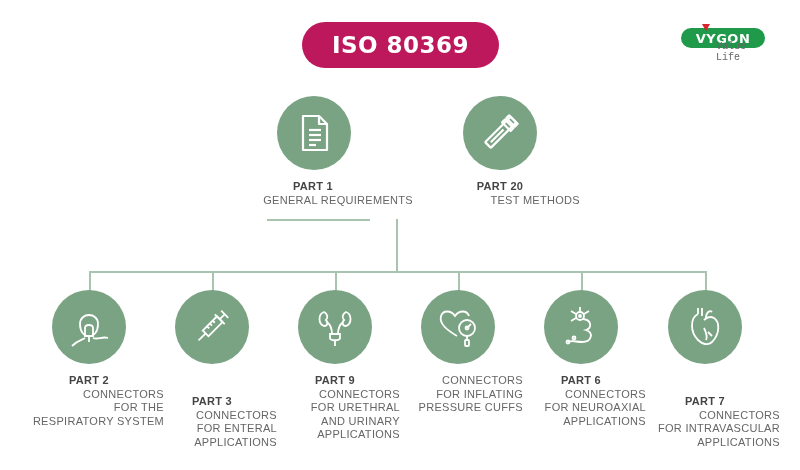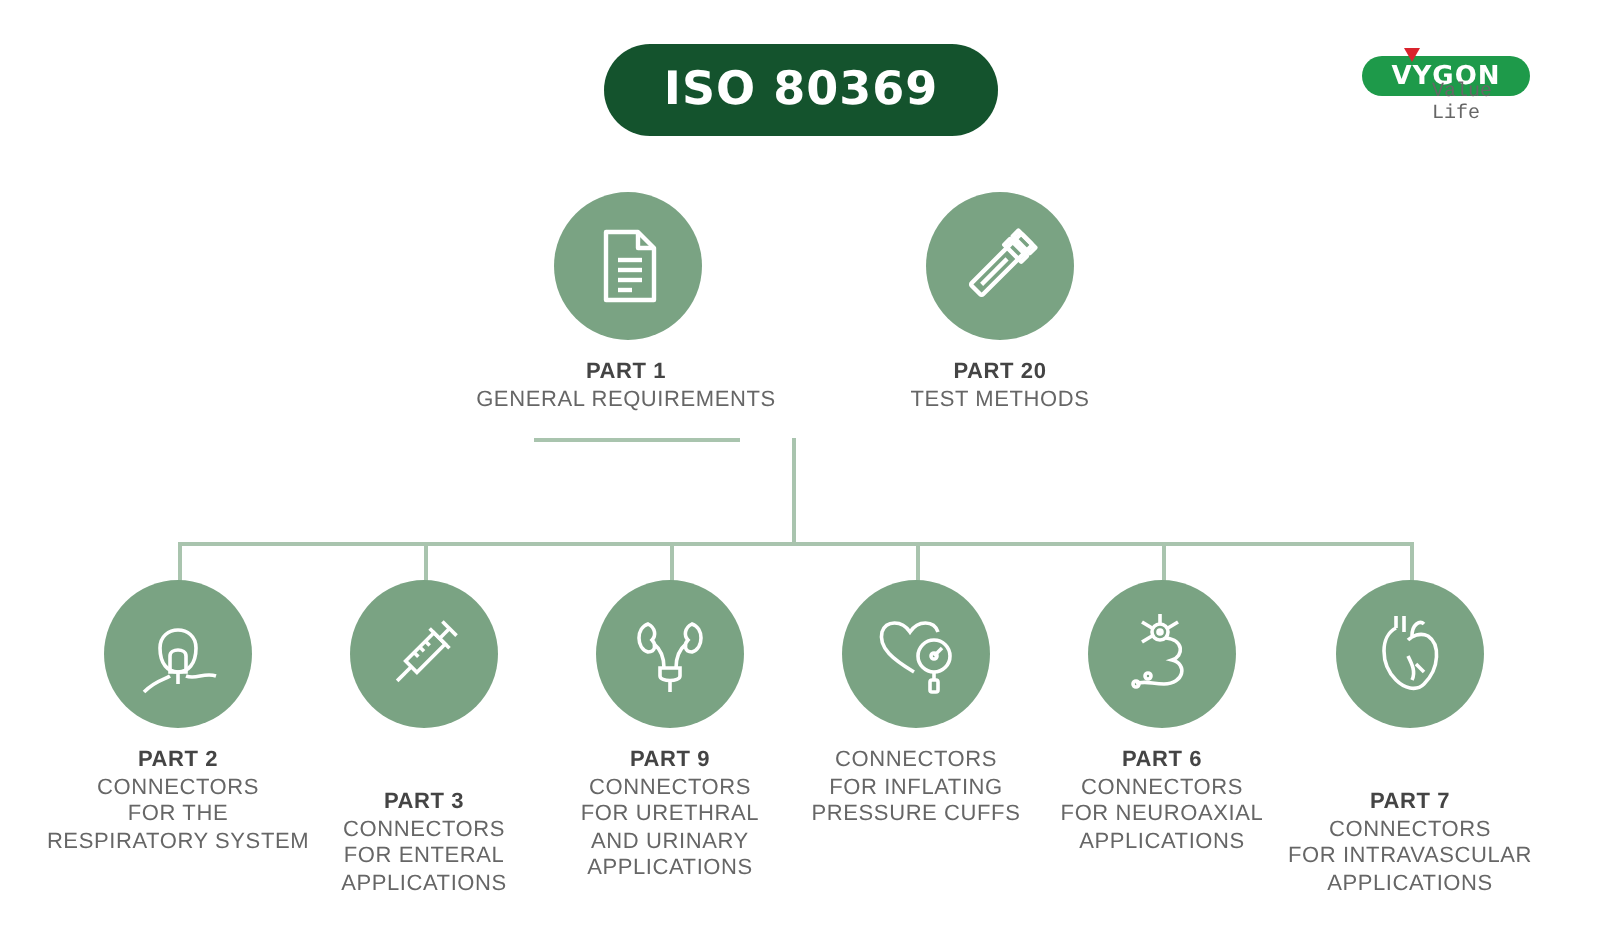--- a/index.html
+++ b/index.html
@@ -1,26 +1,26 @@
 <!DOCTYPE html>
 <html><head>
 <meta charset="utf-8">
 <style>
   html, body { margin:0; padding:0; background:#ffffff; }
   body { width:800px; height:470px; position:relative; overflow:hidden; font-family:"DejaVu Sans", "Liberation Sans", sans-serif; }
-  .title-pill { position:absolute; left:302px; top:22px; width:197px; height:46px; border-radius:23px; background:#14532d; color:#fff; display:flex; align-items:center; justify-content:center; font-weight:bold; font-size:23px; letter-spacing:0.5px; }
+  .title-pill { position:absolute; left:302px; top:22px; width:197px; height:46px; border-radius:23px; background:#be185d; color:#fff; display:flex; align-items:center; justify-content:center; font-weight:bold; font-size:23px; letter-spacing:0.5px; }
   .logo { position:absolute; left:681px; top:24px; width:80px; height:40px; }
   .logo-badge { position:absolute; left:0; top:4px; width:84px; height:20px; border-radius:10px; background:#1e9a4a; color:#fff; font-weight:bold; font-size:13px; display:flex; align-items:center; justify-content:center; letter-spacing:0.5px; }
   .logo-tri { position:absolute; left:21px; top:0; width:0; height:0; border-left:4px solid transparent; border-right:4px solid transparent; border-top:7px solid #d9232d; }
   .logo-tag { position:absolute; left:35px; top:17px; font-size:10px; color:#666; font-family:Liberation Mono, monospace; }
   .circle { position:absolute; width:74px; height:74px; border-radius:50%; background:#7aa383; display:flex; align-items:center; justify-content:center; }
   .circle svg { width:46px; height:46px; }
   .label { position:absolute; text-align:center; font-size:11px; line-height:13.5px; color:#666; font-family:"Liberation Sans", sans-serif; letter-spacing:0.3px; }
   .label .part { font-weight:bold; color:#444; display:block; }
-  .label .desc { display:block; white-space:pre-line; }
+  .label .desc { display:block; white-space:pre-line;text-align:right; }
   .line { position:absolute; background:#a9c4ae; }
 </style>
 </head>
 <body>
 
 <div class="title-pill">
     <span>ISO 80369</span>
   </div>
 
 <div class="logo">

